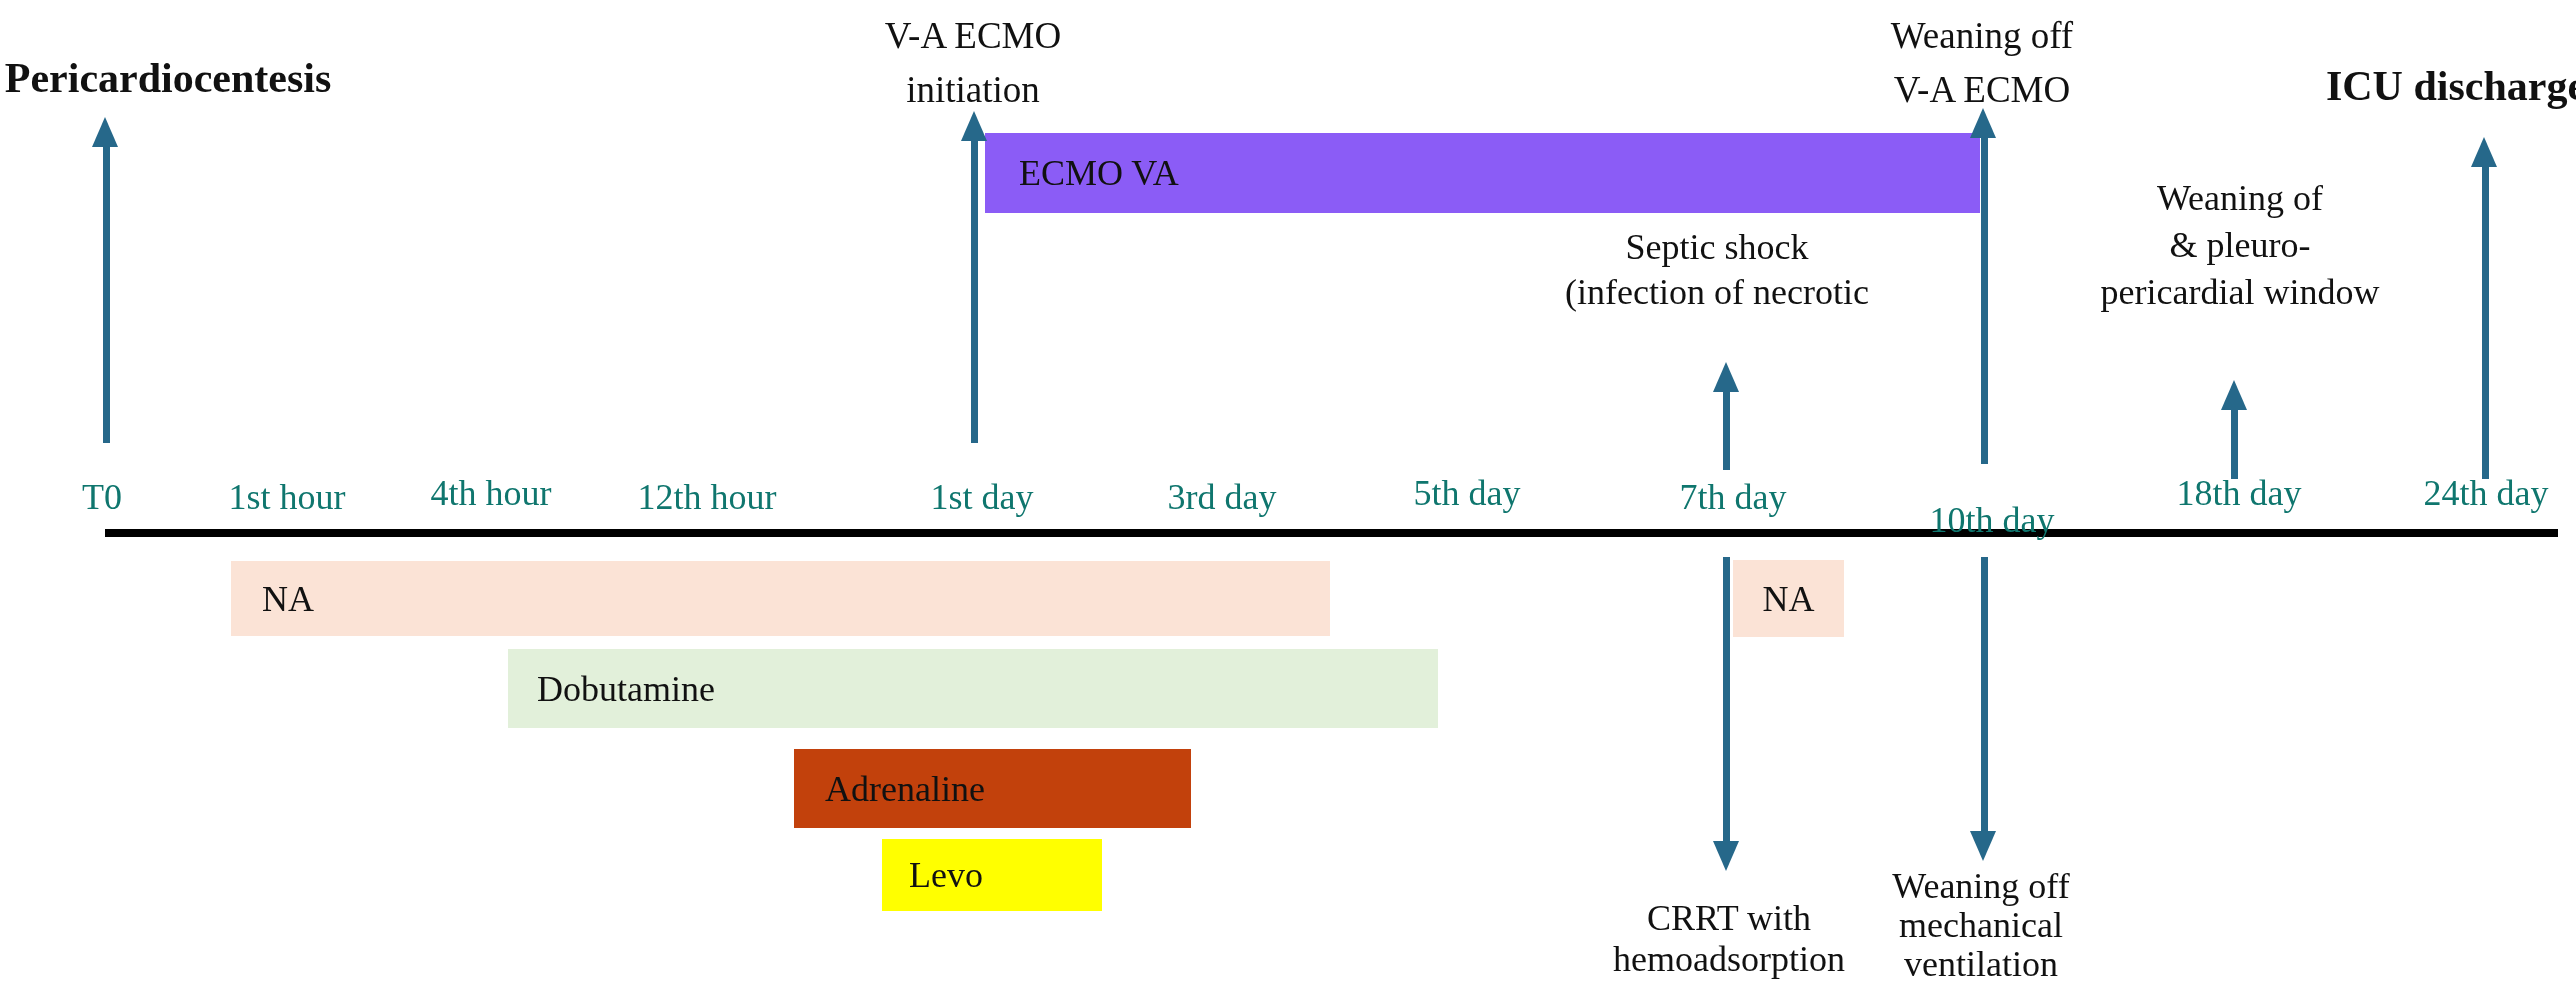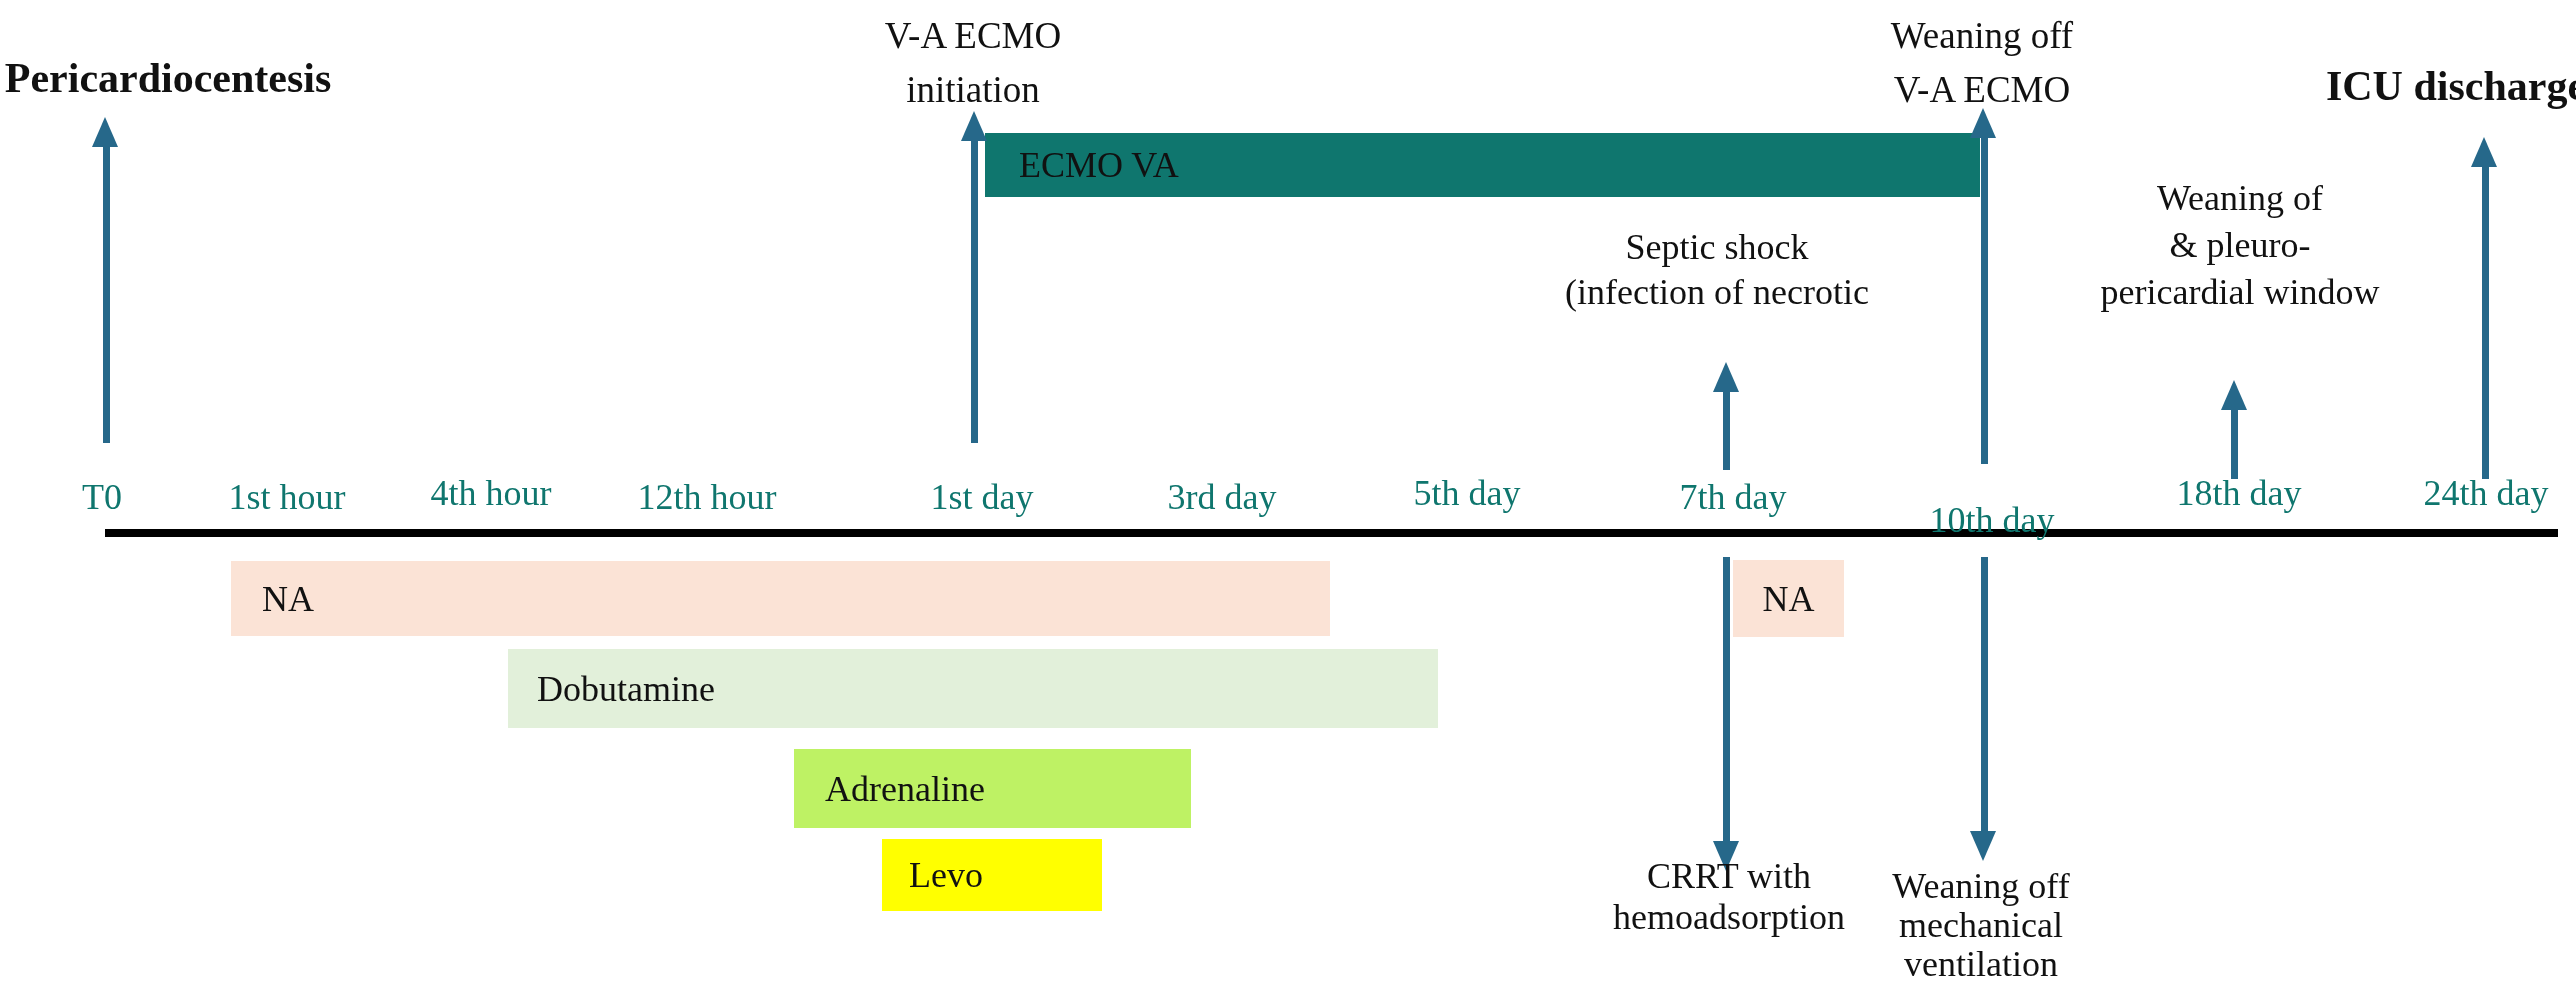--- a/index.html
+++ b/index.html
@@ -31,33 +31,33 @@
       <div class="tick-label" style="left: 707px; top: 479px;">12th hour</div>
       <div class="tick-label" style="left: 982px; top: 479px;">1st day</div>
       <div class="tick-label" style="left: 1222px; top: 479px;">3rd day</div>
       <div class="tick-label" style="left: 1467px; top: 475px;">5th day</div>
       <div class="tick-label" style="left: 1733px; top: 479px;">7th day</div>
       <div class="tick-label" style="left: 1992px; top: 502px;">10th day</div>
       <div class="tick-label" style="left: 2239px; top: 475px;">18th day</div>
       <div class="tick-label" style="left: 2486px; top: 475px;">24th day</div>
     </div>
   <div id="bars">
-      <div class="bar" style="left: 985px; top: 133px; width: 995px; height: 64px; background: #0f766e; padding-left: 34px; box-sizing: border-box;">
+      <div class="bar" style="left: 985px; top: 133px; width: 995px; height: 80px; background: #8b5cf6; padding-left: 34px; box-sizing: border-box;">
         <span class="bar-label">ECMO VA</span>
       </div>
       <div class="bar" style="left: 231px; top: 561px; width: 1099px; height: 75px; background: rgb(251, 227, 214); padding-left: 31px; box-sizing: border-box;">
         <span class="bar-label">NA</span>
       </div>
       <div class="bar center" style="left: 1733px; top: 560px; width: 111px; height: 77px; background: rgb(251, 227, 214); padding-left: 0px; box-sizing: border-box;">
         <span class="bar-label">NA</span>
       </div>
       <div class="bar" style="left: 508px; top: 649px; width: 930px; height: 79px; background: rgb(226, 240, 218); padding-left: 29px; box-sizing: border-box;">
         <span class="bar-label">Dobutamine</span>
       </div>
-      <div class="bar" style="left: 794px; top: 749px; width: 397px; height: 79px; background: #bef264; padding-left: 31px; box-sizing: border-box;">
+      <div class="bar" style="left: 794px; top: 749px; width: 397px; height: 79px; background: #c2410c; padding-left: 31px; box-sizing: border-box;">
         <span class="bar-label">Adrenaline</span>
       </div>
       <div class="bar" style="left: 882px; top: 839px; width: 220px; height: 72px; background: rgb(255, 255, 0); padding-left: 27px; box-sizing: border-box;">
         <span class="bar-label">Levo</span>
       </div>
     </div>
   <div id="arrows">
       <div class="arrow-shaft" style="left: 103px; top: 143px; width: 6.6px; height: 300px; background: rgb(38, 104, 138);"></div>
       <div class="arrow-head" style="left: 92px; border-left: 13.8px solid transparent; border-right: 13.8px solid transparent; top: 117px; border-bottom: 30px solid rgb(38, 104, 138);"></div>
       <div class="arrow-shaft" style="left: 971px; top: 138px; width: 6.6px; height: 305px; background: rgb(38, 104, 138);"></div>
@@ -92,21 +92,21 @@
         <div class="ann-line">V-A ECMO</div>
       </div>
       <div class="annotation center" style="left: 2240px; top: 175px; font-size: 36px; line-height: 47px;">
         <div class="ann-line">Weaning of</div>
         <div class="ann-line">&amp; pleuro-</div>
         <div class="ann-line">pericardial window</div>
       </div>
       <div class="annotation center bold" style="left: 2456px; top: 63px; font-size: 42px; line-height: 47px;">
         <div class="ann-line">ICU discharge</div>
       </div>
-      <div class="annotation center" style="left: 1729px; top: 856px; font-size: 36px; line-height: 41px;">
+      <div class="annotation center" style="left: 1729px; top: 898px; font-size: 36px; line-height: 41px;">
         <div class="ann-line">CRRT with</div>
         <div class="ann-line">hemoadsorption</div>
       </div>
       <div class="annotation center" style="left: 1981px; top: 867px; font-size: 36px; line-height: 39px;">
         <div class="ann-line">Weaning off</div>
         <div class="ann-line">mechanical</div>
         <div class="ann-line">ventilation</div>
       </div>
     </div>
 </div>

